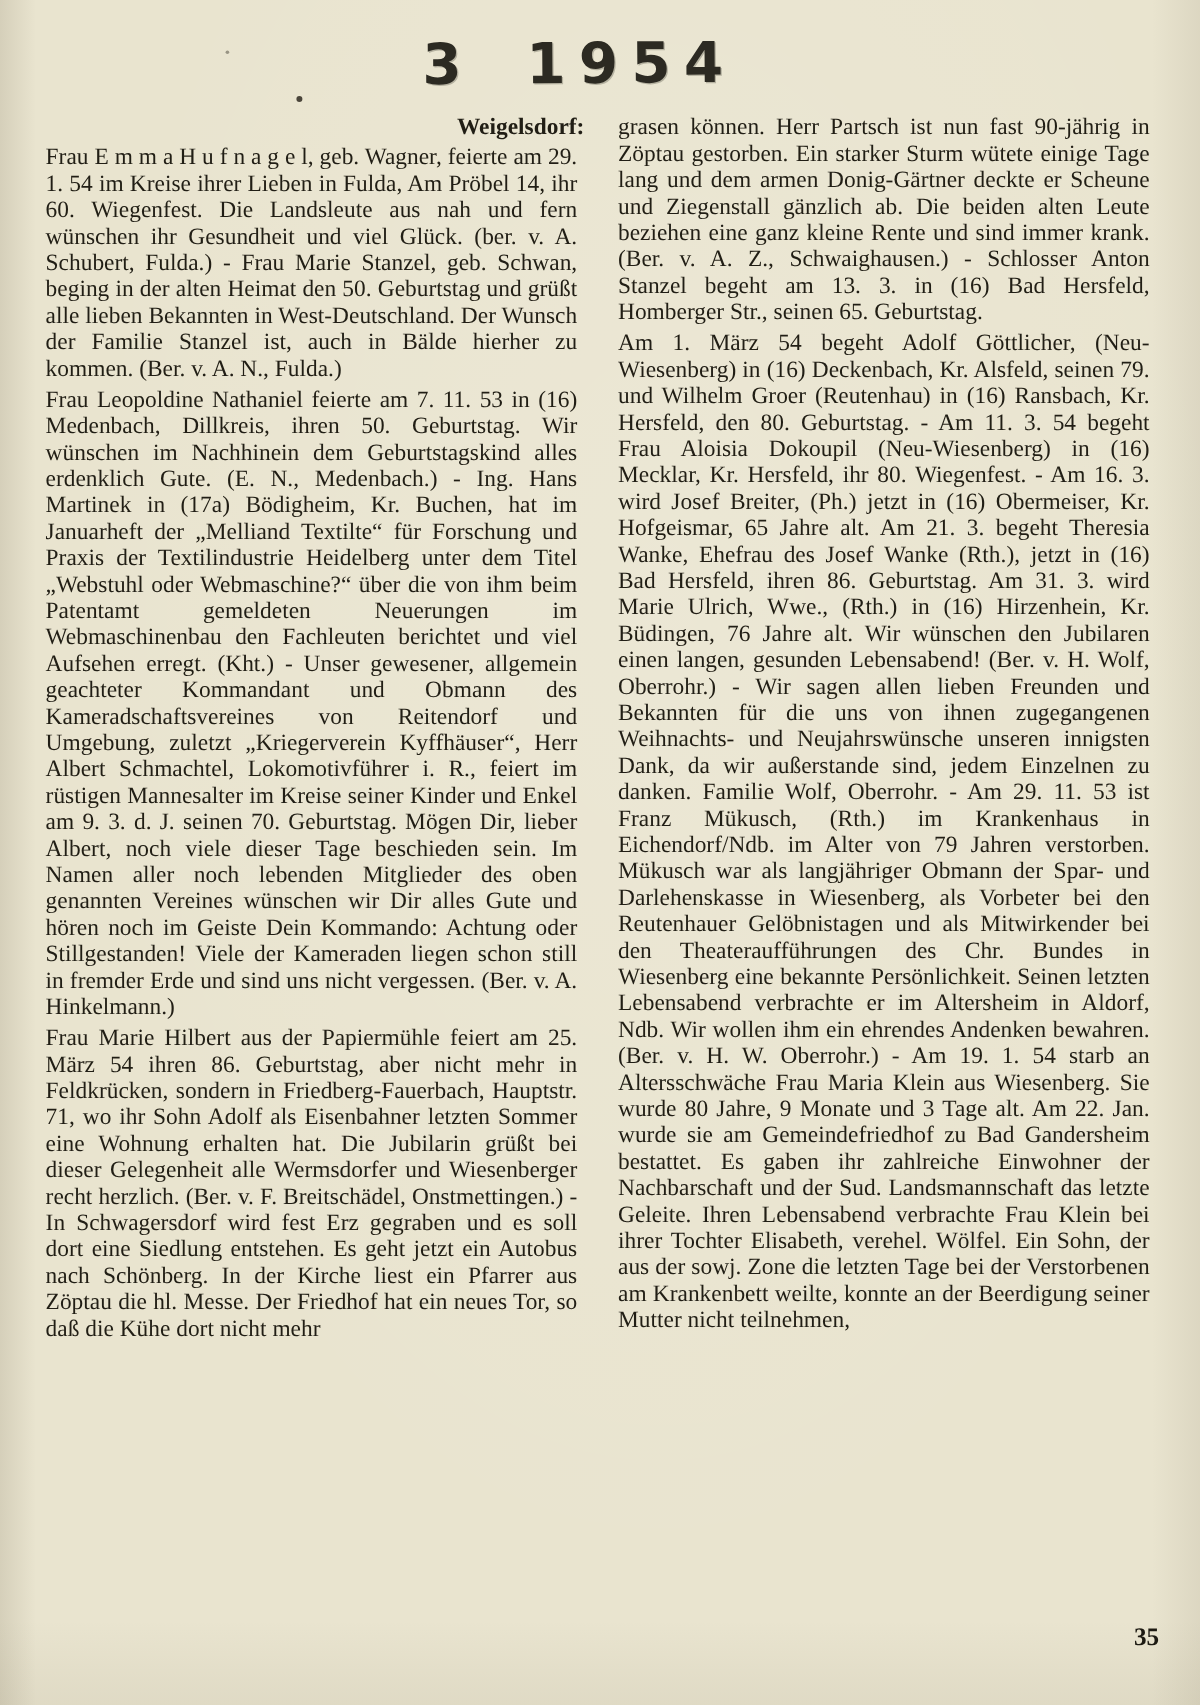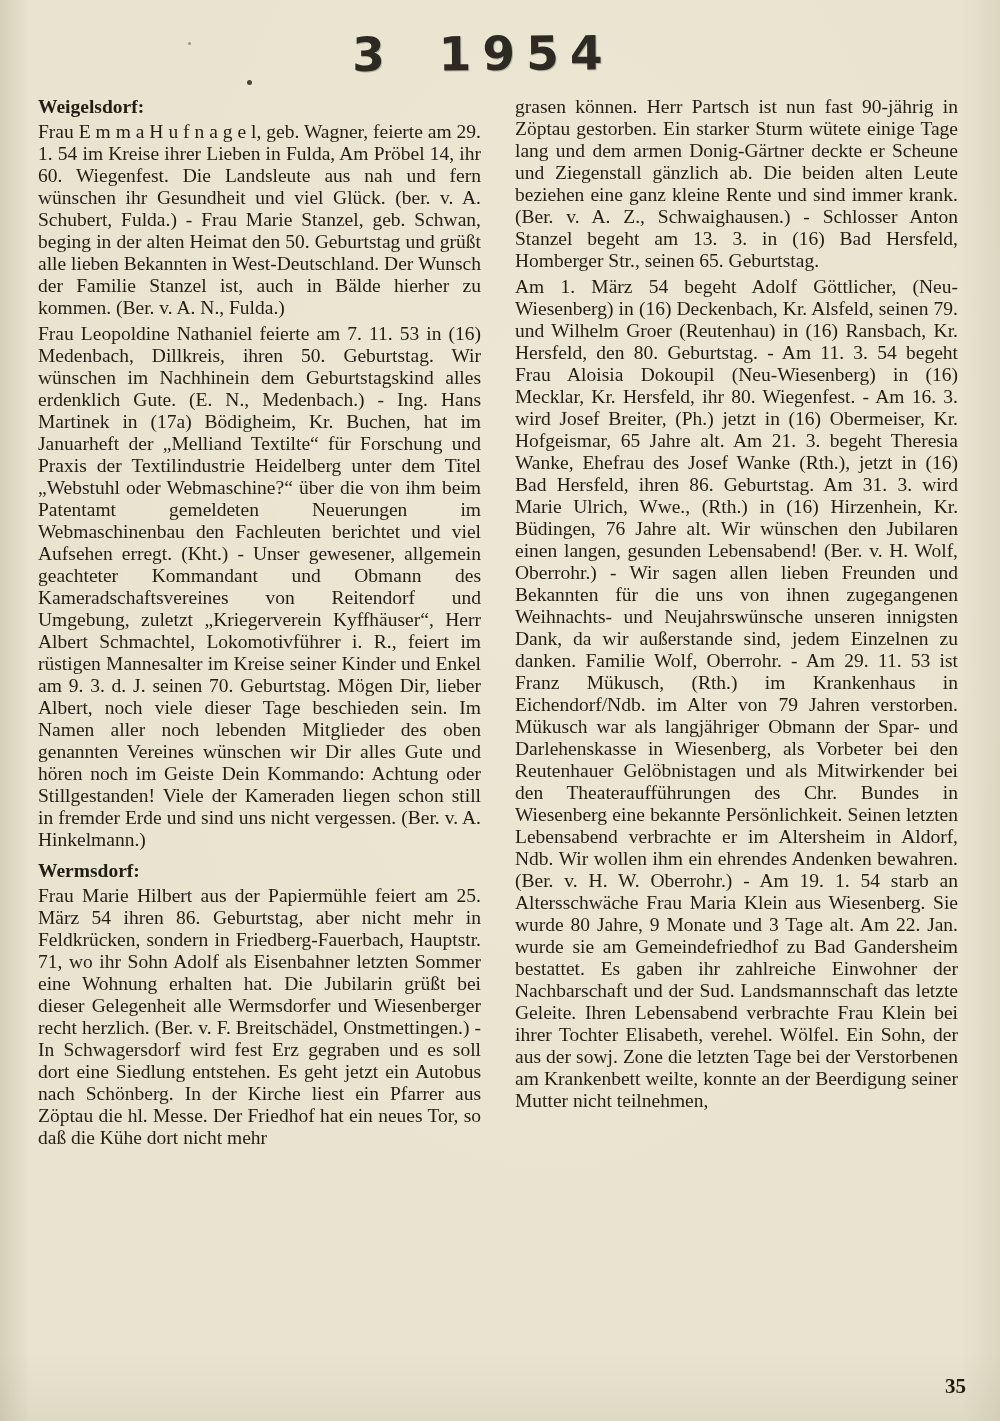--- a/index.html
+++ b/index.html
@@ -48,36 +48,37 @@
     gap: 28px;
     padding: 0 36px 0 38px;
   }
   .col { flex: 1 1 0; min-width: 0; }
 
   .heading {
     font-size: 19.5px;
     font-weight: bold;
     margin: 9px 0 3px 0;
     line-height: 22px;
+    text-align: right;
   }
   section:first-child .heading { margin-top: 0; }
 
   .body-text {
     margin: 0 6px 4px 0;
     font-size: 19.5px;
     line-height: 22px;
     text-align: justify;
     hyphens: auto;
     -webkit-hyphens: auto;
   }
 
   .page-number {
     position: absolute;
     right: 34px;
-    bottom: 22px;
+    bottom: 44px;
     font-size: 21px;
     font-weight: bold;
     color: #1d1a12;
   }
 
   .speck {
     position: absolute;
     background: #4a453a;
     border-radius: 50%;
   }
@@ -101,21 +102,20 @@
 
     <div class="col">
       <section>
         <h3 class="heading">Weigelsdorf:</h3>
         <p class="body-text">Frau E m m a  H u f n a g e l, geb. Wagner, feierte am 29. 1. 54 im Kreise ihrer Lieben in Fulda, Am Pröbel 14, ihr 60. Wiegenfest. Die Landsleute aus nah und fern wünschen ihr Gesundheit und viel Glück. (ber. v. A. Schubert, Fulda.) - Frau Marie Stanzel, geb. Schwan, beging in der alten Heimat den 50. Geburtstag und grüßt alle lieben Bekannten in West-Deutschland. Der Wunsch der Familie Stanzel ist, auch in Bälde hierher zu kommen. (Ber. v. A. N., Fulda.)</p>
       </section>
       <section>
         <p class="body-text">Frau Leopoldine Nathaniel feierte am 7. 11. 53 in (16) Medenbach, Dillkreis, ihren 50. Geburtstag. Wir wünschen im Nachhinein dem Geburtstagskind alles erdenklich Gute. (E. N., Medenbach.) - Ing. Hans Martinek in (17a) Bödigheim, Kr. Buchen, hat im Januarheft der „Melliand Textilte“ für Forschung und Praxis der Textilindustrie Heidelberg unter dem Titel „Webstuhl oder Webmaschine?“ über die von ihm beim Patentamt gemeldeten Neuerungen im Webmaschinenbau den Fachleuten berichtet und viel Aufsehen erregt. (Kht.) - Unser gewesener, allgemein geachteter Kommandant und Obmann des Kameradschaftsvereines von Reitendorf und Umgebung, zuletzt „Kriegerverein Kyffhäuser“, Herr Albert Schmachtel, Lokomotivführer i. R., feiert im rüstigen Mannesalter im Kreise seiner Kinder und Enkel am 9. 3. d. J. seinen 70. Geburtstag. Mögen Dir, lieber Albert, noch viele dieser Tage beschieden sein. Im Namen aller noch lebenden Mitglieder des oben genannten Vereines wünschen wir Dir alles Gute und hören noch im Geiste Dein Kommando: Achtung oder Stillgestanden! Viele der Kameraden liegen schon still in fremder Erde und sind uns nicht vergessen. (Ber. v. A. Hinkelmann.)</p>
       </section>
       <section>
-        <h3 class="heading">Wermsdorf:</h3>
         <p class="body-text">Frau Marie Hilbert aus der Papiermühle feiert am 25. März 54 ihren 86. Geburtstag, aber nicht mehr in Feldkrücken, sondern in Friedberg-Fauerbach, Hauptstr. 71, wo ihr Sohn Adolf als Eisenbahner letzten Sommer eine Wohnung erhalten hat. Die Jubilarin grüßt bei dieser Gelegenheit alle Wermsdorfer und Wiesenberger recht herzlich. (Ber. v. F. Breitschädel, Onstmettingen.) - In Schwagersdorf wird fest Erz gegraben und es soll dort eine Siedlung entstehen. Es geht jetzt ein Autobus nach Schönberg. In der Kirche liest ein Pfarrer aus Zöptau die hl. Messe. Der Friedhof hat ein neues Tor, so daß die Kühe dort nicht mehr</p>
       </section>
     </div>
 
     <div class="col">
       <section>
         <p class="body-text">grasen können. Herr Partsch ist nun fast 90-jährig in Zöptau gestorben. Ein starker Sturm wütete einige Tage lang und dem armen Donig-Gärtner deckte er Scheune und Ziegenstall gänzlich ab. Die beiden alten Leute beziehen eine ganz kleine Rente und sind immer krank. (Ber. v. A. Z., Schwaighausen.) - Schlosser Anton Stanzel begeht am 13. 3. in (16) Bad Hersfeld, Homberger Str., seinen 65. Geburtstag.</p>
       </section>
       <section>
         <p class="body-text">Am 1. März 54 begeht Adolf Göttlicher, (Neu-Wiesenberg) in (16) Deckenbach, Kr. Alsfeld, seinen 79. und Wilhelm Groer (Reutenhau) in (16) Ransbach, Kr. Hersfeld, den 80. Geburtstag. - Am 11. 3. 54 begeht Frau Aloisia Dokoupil (Neu-Wiesenberg) in (16) Mecklar, Kr. Hersfeld, ihr 80. Wiegenfest. - Am 16. 3. wird Josef Breiter, (Ph.) jetzt in (16) Obermeiser, Kr. Hofgeismar, 65 Jahre alt. Am 21. 3. begeht Theresia Wanke, Ehefrau des Josef Wanke (Rth.), jetzt in (16) Bad Hersfeld, ihren 86. Geburtstag. Am 31. 3. wird Marie Ulrich, Wwe., (Rth.) in (16) Hirzenhein, Kr. Büdingen, 76 Jahre alt. Wir wünschen den Jubilaren einen langen, gesunden Lebensabend! (Ber. v. H. Wolf, Oberrohr.) - Wir sagen allen lieben Freunden und Bekannten für die uns von ihnen zugegangenen Weihnachts- und Neujahrswünsche unseren innigsten Dank, da wir außerstande sind, jedem Einzelnen zu danken. Familie Wolf, Oberrohr. - Am 29. 11. 53 ist Franz Mükusch, (Rth.) im Krankenhaus in Eichendorf/Ndb. im Alter von 79 Jahren verstorben. Mükusch war als langjähriger Obmann der Spar- und Darlehenskasse in Wiesenberg, als Vorbeter bei den Reutenhauer Gelöbnistagen und als Mitwirkender bei den Theateraufführungen des Chr. Bundes in Wiesenberg eine bekannte Persönlichkeit. Seinen letzten Lebensabend verbrachte er im Altersheim in Aldorf, Ndb. Wir wollen ihm ein ehrendes Andenken bewahren. (Ber. v. H. W. Oberrohr.) - Am 19. 1. 54 starb an Altersschwäche Frau Maria Klein aus Wiesenberg. Sie wurde 80 Jahre, 9 Monate und 3 Tage alt. Am 22. Jan. wurde sie am Gemeindefriedhof zu Bad Gandersheim bestattet. Es gaben ihr zahlreiche Einwohner der Nachbarschaft und der Sud. Landsmannschaft das letzte Geleite. Ihren Lebensabend verbrachte Frau Klein bei ihrer Tochter Elisabeth, verehel. Wölfel. Ein Sohn, der aus der sowj. Zone die letzten Tage bei der Verstorbenen am Krankenbett weilte, konnte an der Beerdigung seiner Mutter nicht teilnehmen,</p>

